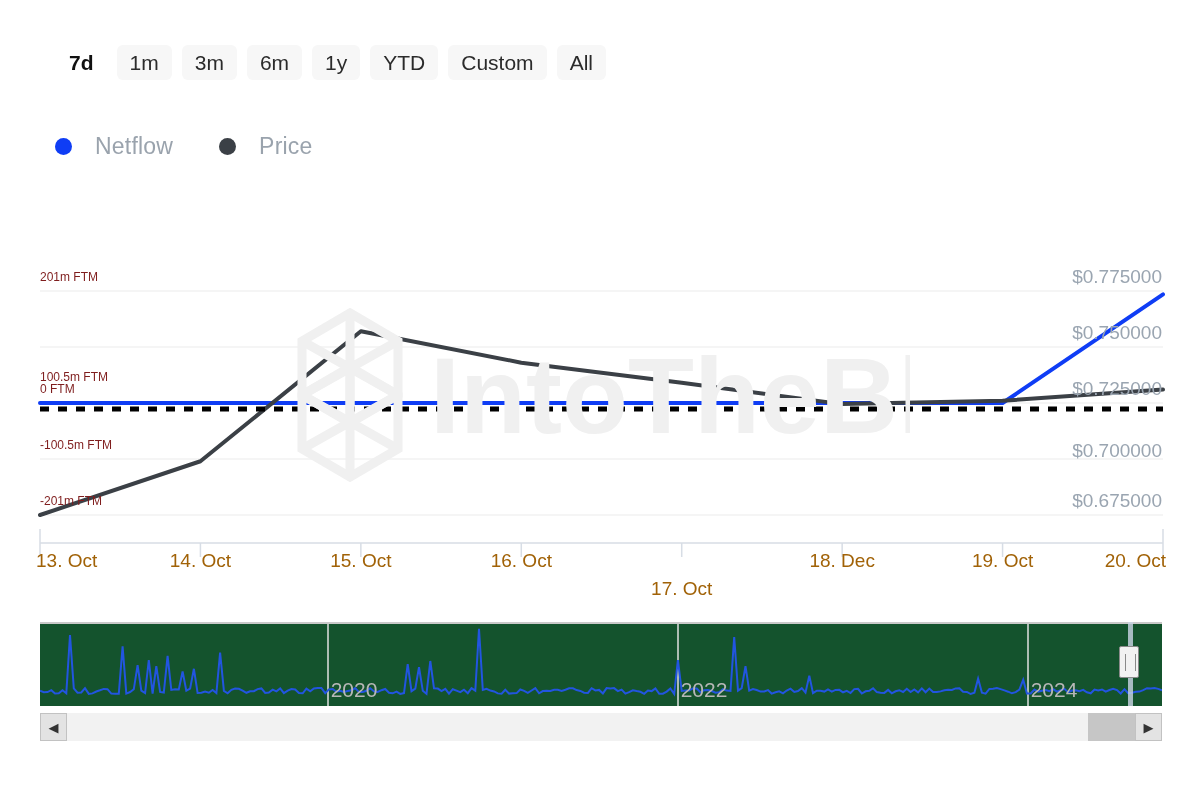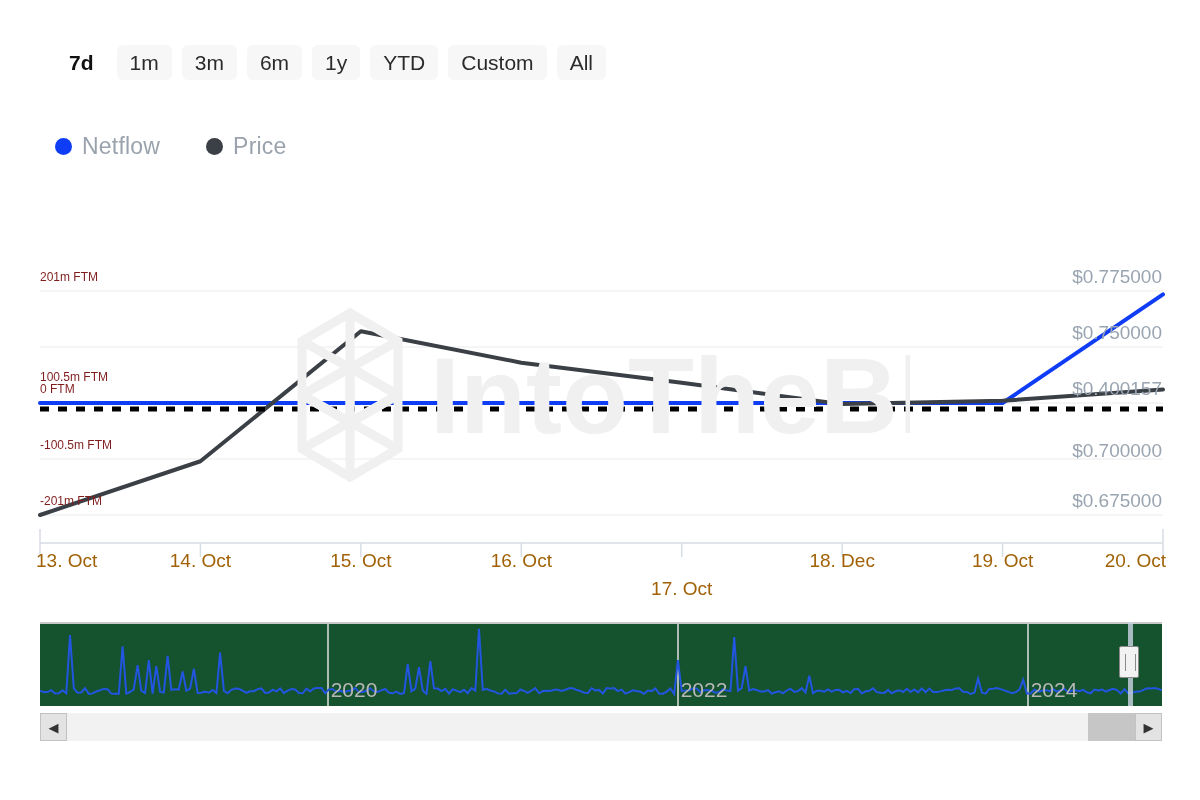--- a/index.html
+++ b/index.html
@@ -24,21 +24,21 @@
     cursor: pointer; white-space: nowrap;
     font-family: "Liberation Sans", sans-serif;
   }
   .range-btn.active { background: transparent; font-weight: bold; color: #111; }
 
   
   #legend {
     position: absolute; left: 55px; top: 133px;
     display: flex; align-items: center; gap: 46px;
   }
-  .legend-item { display: flex; align-items: center; gap: 10px; cursor: pointer; }
+  .legend-item { display: flex; align-items: center; gap: 23px; cursor: pointer; }
   .legend-dot { width: 17px; height: 17px; border-radius: 50%; display: block; }
   .legend-label { font-size: 23px; color: #9aa3ad; letter-spacing: .2px; }
 
   
   #chart { position: absolute; left: 0; top: 230px; width: 1200px; height: 330px; }
   #chart svg { display: block; }
 
   .ylabel-left {
     position: absolute; font-size: 12px; color: #7f1d1d;
     white-space: nowrap; transform: translateY(-50%); left: 40px;
@@ -164,21 +164,21 @@
         <polyline points="40,284.9999999999999 200.42857142857142,231.24000000000007 360.85714285714283,101.31999999999994 521.2857142857142,132.67999999999995 681.7142857142857,152.83999999999997 842.1428571428571,174.1199999999999 1002.5714285714286,170.76 1163,159.56" fill="none" stroke="#3b4046" stroke-width="4" stroke-linejoin="round" stroke-linecap="round"></polyline>
         <line x1="40" x2="1163" y1="179" y2="179" stroke="#000000" stroke-width="5" stroke-dasharray="9 9"></line>
       </svg>
   <div class="ylabel-left" style="top: 271px;">-201m FTM</div>
       <div class="ylabel-left" style="top: 215px;">-100.5m FTM</div>
       <div class="ylabel-left" style="top: 159px;">0 FTM</div>
       <div class="ylabel-left" style="top: 103px; margin-top: 44px;">100.5m FTM</div>
       <div class="ylabel-left" style="top: 47px;">201m FTM</div>
       <div class="ylabel-right" style="top: 271px;">$0.675000</div>
       <div class="ylabel-right" style="top: 221px;">$0.700000</div>
-      <div class="ylabel-right" style="top: 159px;">$0.400157</div>
+      <div class="ylabel-right" style="top: 159px;">$0.725000</div>
       <div class="ylabel-right" style="top: 103px;">$0.750000</div>
       <div class="ylabel-right" style="top: 47px; margin-left: 20px;">$0.775000</div>
       <div class="xlabel" style="transform: none; left: 36px;">13. Oct</div>
       <div class="xlabel" style="left: 200.429px;">14. Oct</div>
       <div class="xlabel" style="left: 360.857px;">15. Oct</div>
       <div class="xlabel" style="left: 521.286px;">16. Oct</div>
       <div class="xlabel" style="left: 681.714px; margin-top: 28px;">17. Oct</div>
       <div class="xlabel" style="left: 842.143px;">18. Dec</div>
       <div class="xlabel" style="left: 1002.57px;">19. Oct</div>
       <div class="xlabel" style="transform: none; left: auto; right: 34px;">20. Oct</div>

